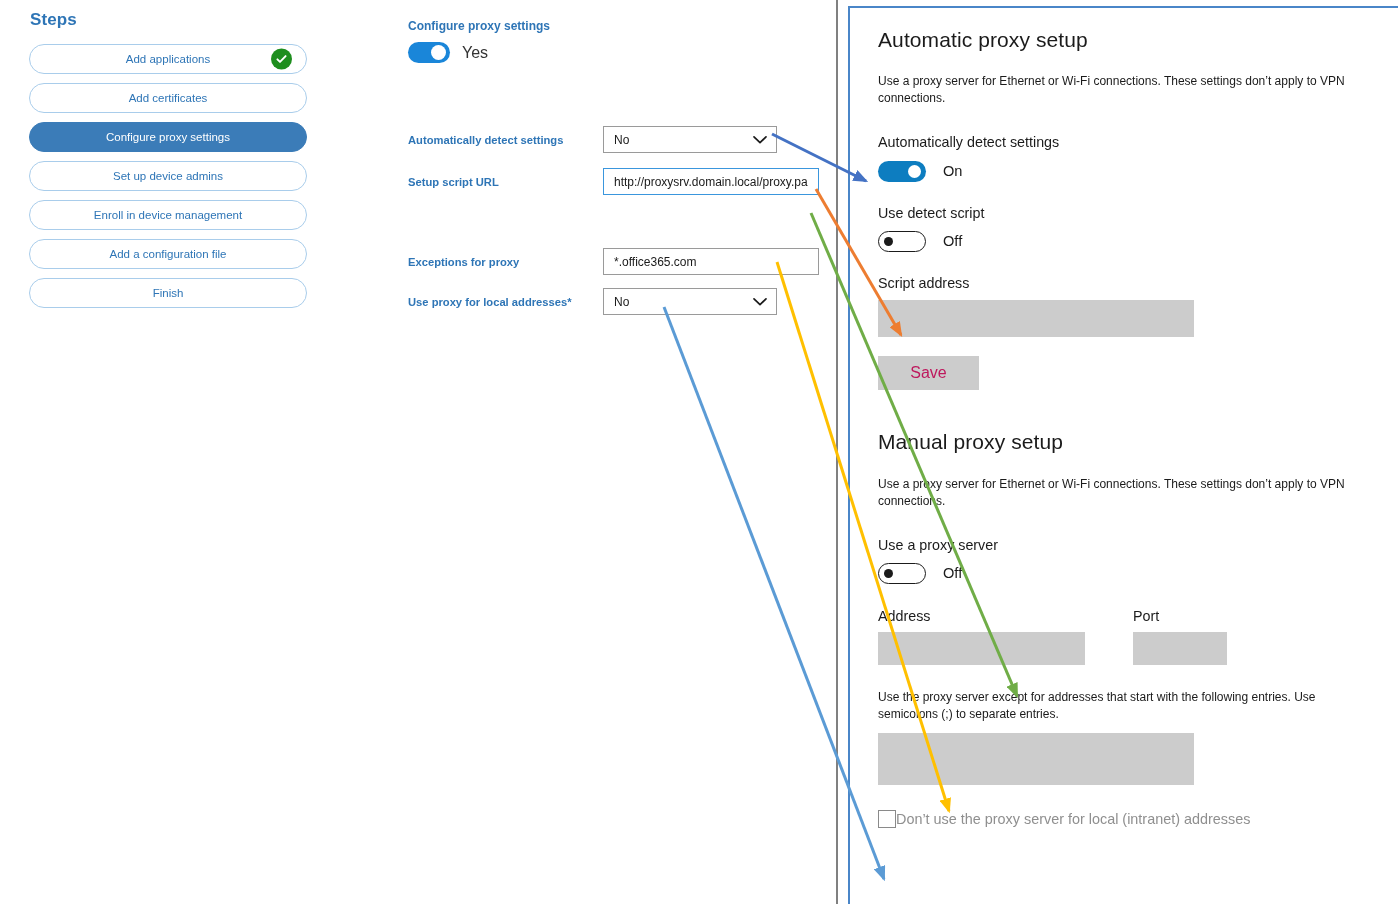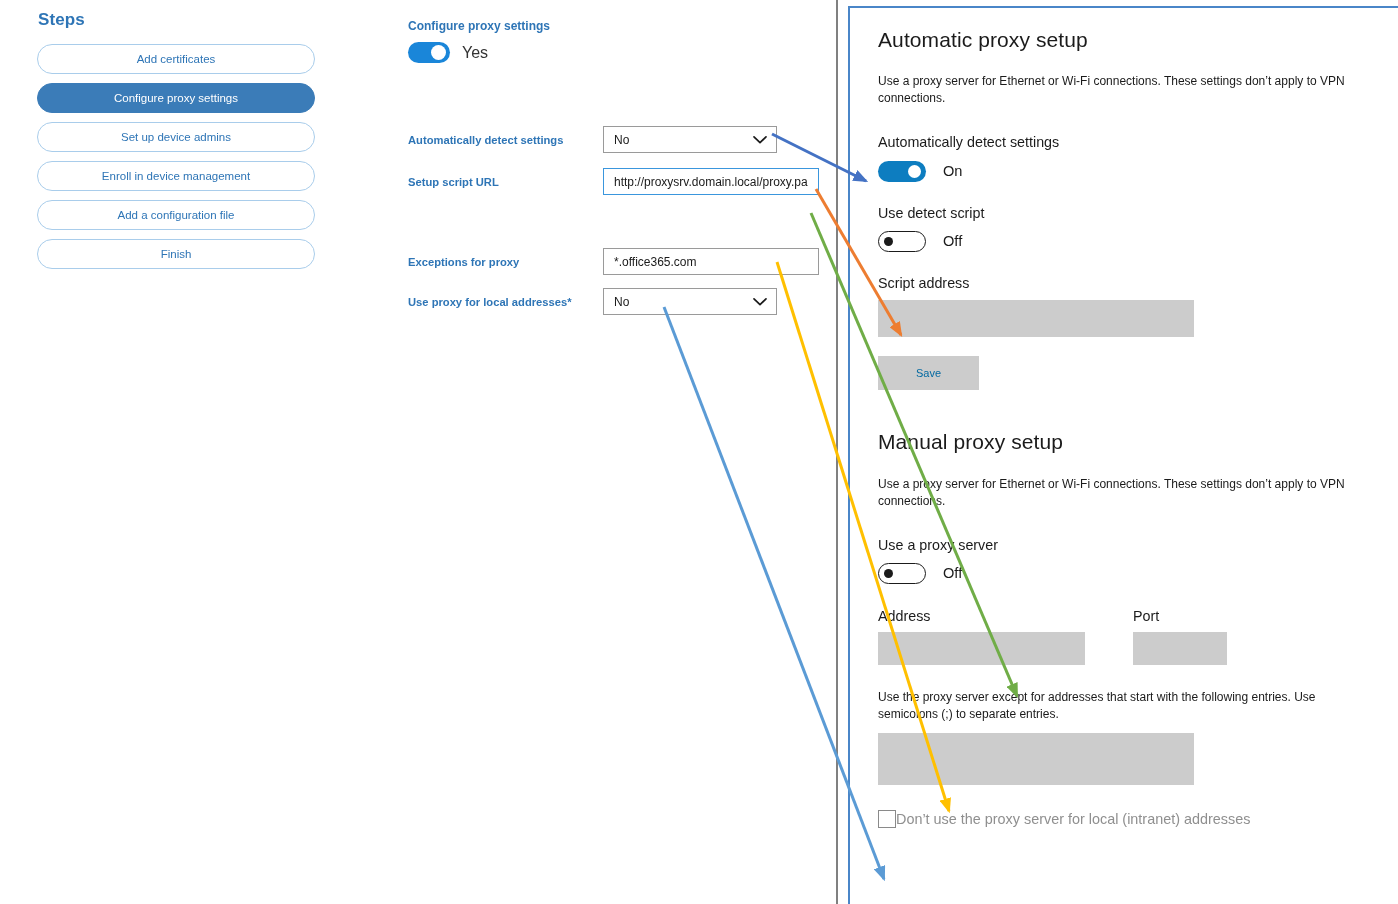--- a/index.html
+++ b/index.html
@@ -8,21 +8,21 @@
   }
   body {
     width: 1398px; height: 904px;
     position: relative; overflow: hidden;
     font-family: "Liberation Sans", sans-serif;
     -webkit-font-smoothing: antialiased;
   }
 
   
   #steps-panel {
-    position: absolute; left: 16px; top: 0;
+    position: absolute; left: 8px; top: 0;
     width: 330px; height: 904px;
   }
   #steps-title {
     position: absolute; left: 22px; top: 10px;
     font-size: 17px; font-weight: bold; color: #2e75b6;
     letter-spacing: .1px;
   }
   #steps-list {
     position: absolute; left: 21px; top: 44px;
     width: 278px;
@@ -130,21 +130,21 @@
     width: 13px; height: 13px; border-radius: 50%; background: #ffffff;
   }
   .wt.off .knob {
     position: absolute; left: 5px; top: 5px;
     width: 9px; height: 9px; border-radius: 50%; background: #1b1b1b;
   }
   .wt-label { font-size: 14.6px; color: #1b1b1b; }
   .s-box { background: #cccccc; }
   .s-btn {
     background: #cccccc; display: flex; align-items: center; justify-content: center;
-    font-size: 11px; color: #0369a1;
+    font-size: 16px; color: #be185d;
   }
   .s-check-row { display: flex; align-items: center; gap: 0; }
   .s-check-box {
     width: 18px; height: 18px; border: 1.5px solid #8a8a8a;
     background: #ffffff; flex: none; box-sizing: border-box;
   }
   .s-check-label { font-size: 14.4px; color: #8f8f8f; }
 
   
   #arrow-layer {
@@ -153,20 +153,28 @@
     pointer-events: none;
   }
 </style>
 </head>
 <body>
 
 <div id="steps-panel">
   <div id="steps-title">Steps</div>
   <div id="steps-list">
 
+    <div class="step-btn">
+      <span>Add applications</span>
+      <span class="step-check">
+        <svg width="13" height="13" viewBox="0 0 13 13">
+            <path d="M2.4 6.8 L5 9.4 L10.6 3.6" stroke="#ffffff" stroke-width="1.9" fill="none" stroke-linecap="round" stroke-linejoin="round"></path>
+          </svg>
+      </span>
+    </div>
 
     <div class="step-btn">
       <span>Add certificates</span>
     </div>
 
     <div class="step-btn active">
       <span>Configure proxy settings</span>
     </div>
 
     <div class="step-btn">

